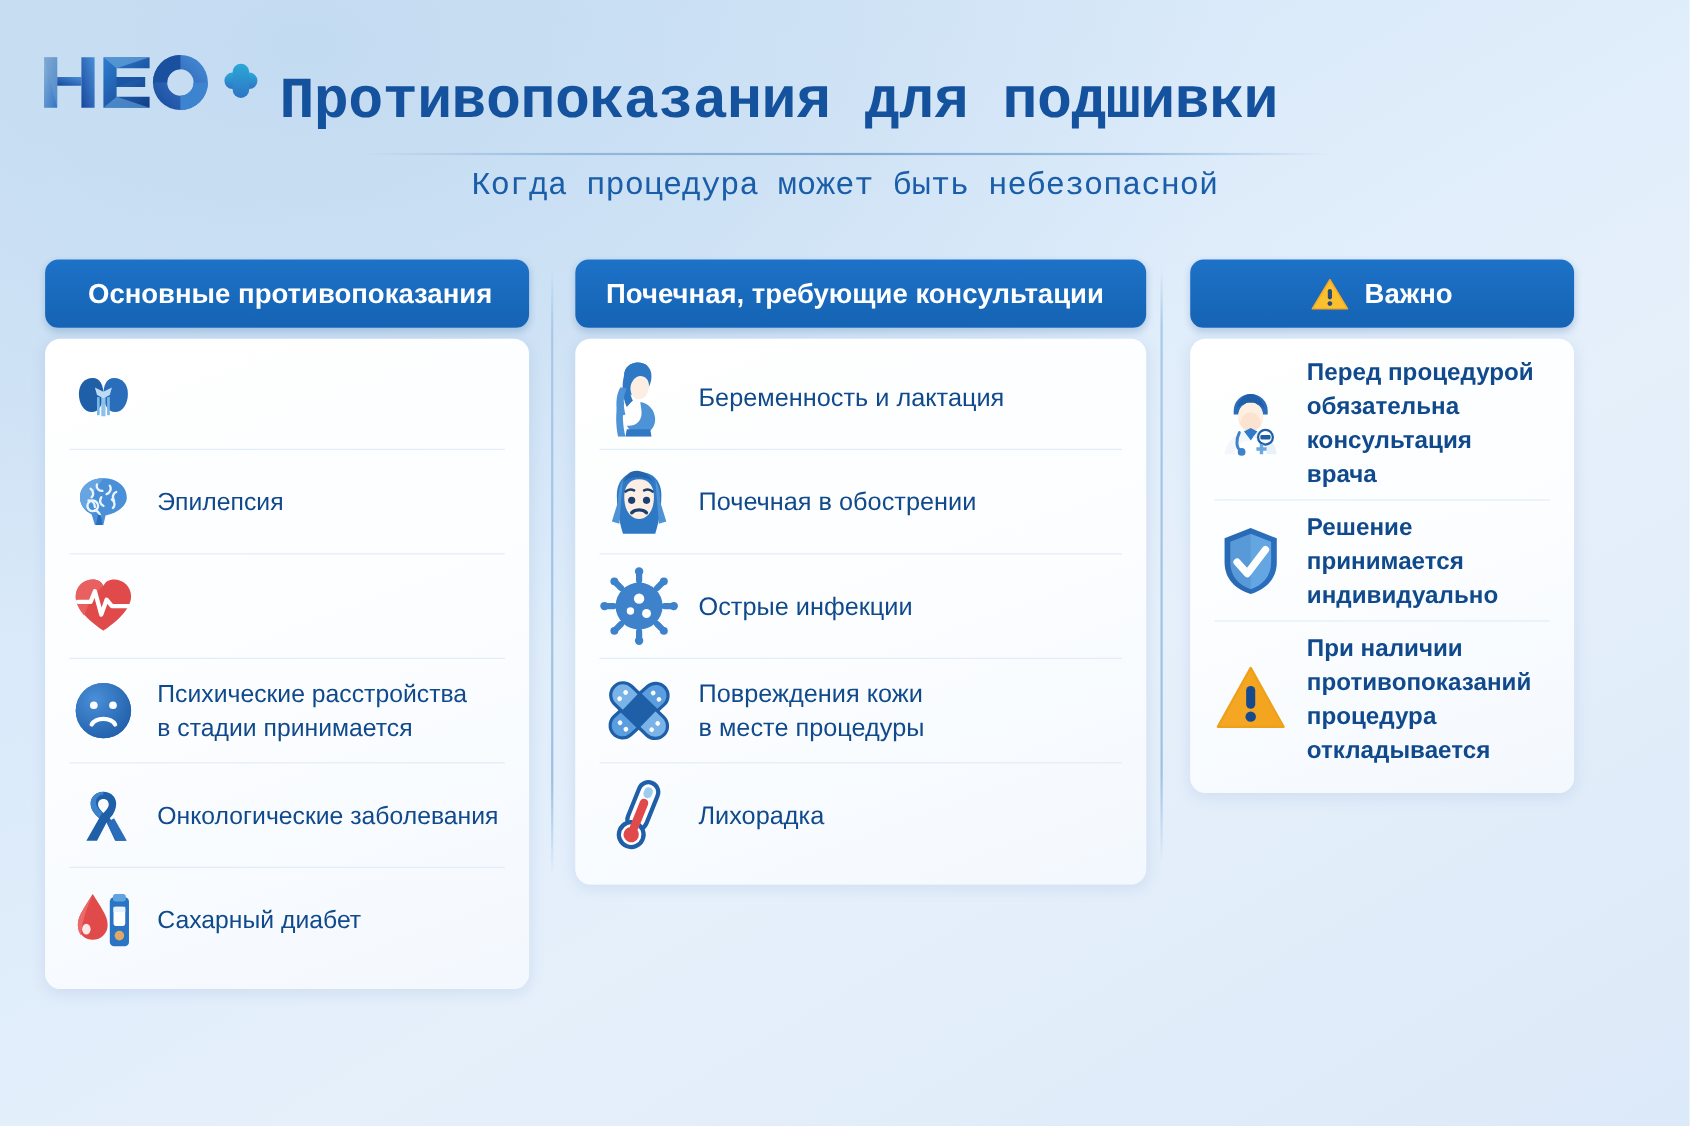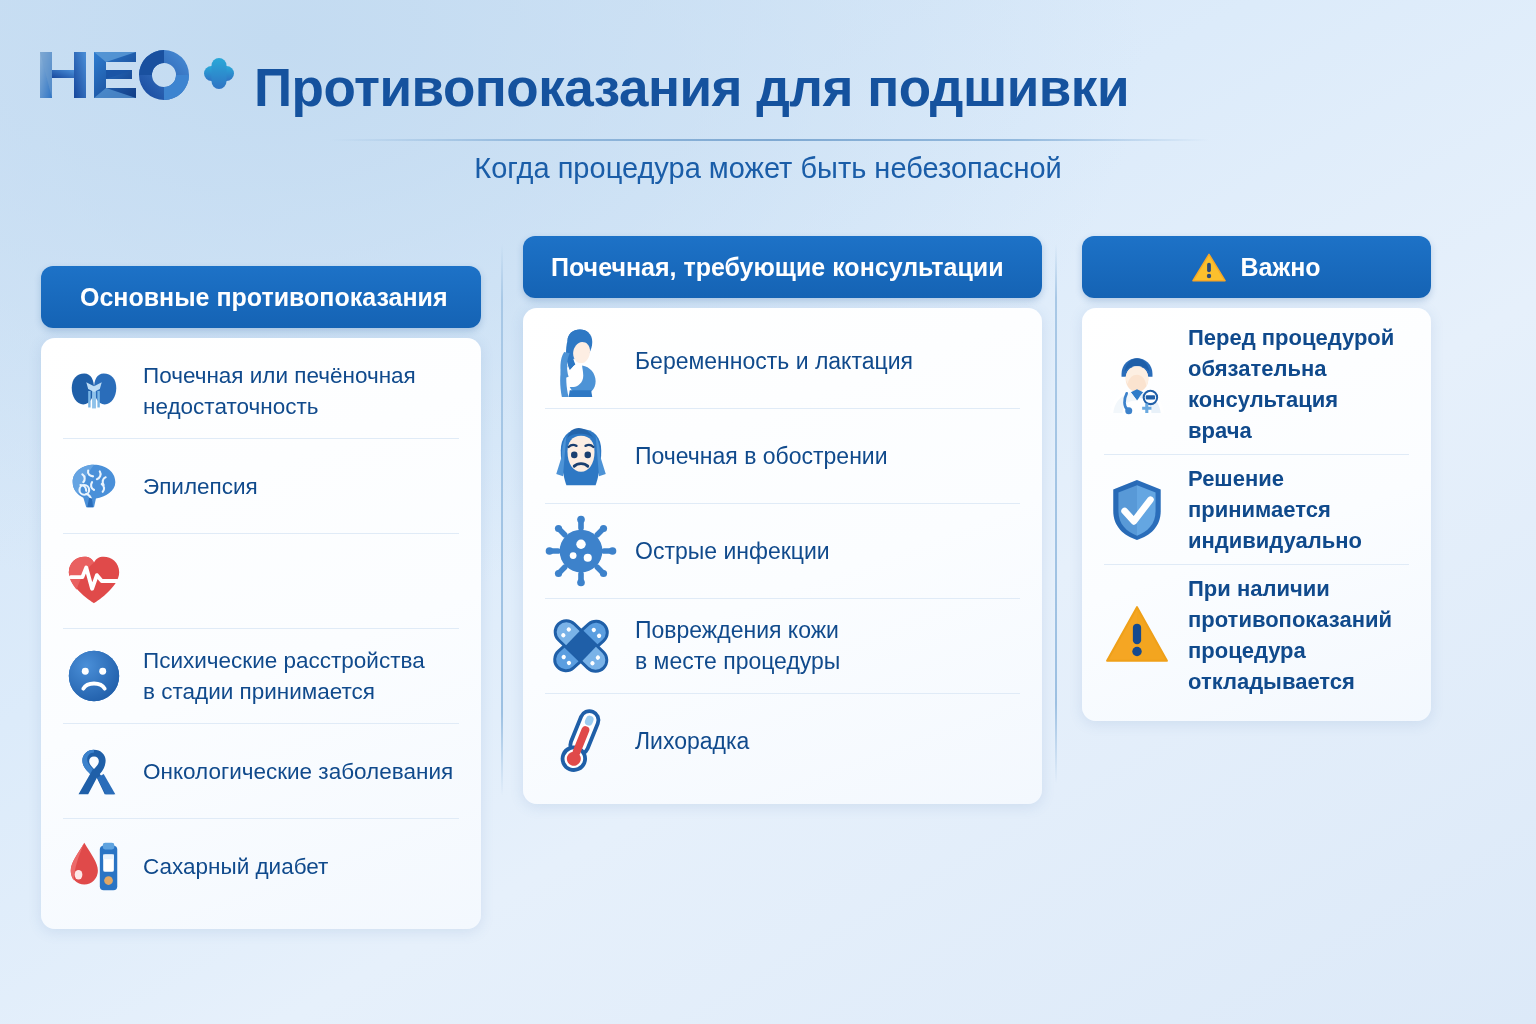--- a/index.html
+++ b/index.html
@@ -10,21 +10,21 @@
     font-family: "Liberation Sans", "DejaVu Sans", sans-serif;
     background:
       radial-gradient(ellipse 1400px 900px at 18% 4%, #c3dbf1 0%, rgba(195,219,241,0) 62%),
       linear-gradient(150deg, #cfe2f5 0%, #dcebfa 38%, #e6f0fb 62%, #dce9f8 100%);
     overflow: hidden;
     position: relative;
   }
 
   
   .header {
-    position: absolute; left: 0; top: 0; width: 1500px; height: 205px;
+    position: absolute; left: 0; top: 0; width: 1500px; height: 205px; font-family: Liberation Mono, monospace;
   }
   .brand-row {
     position: absolute; left: 36px; top: 44px;
     display: flex; align-items: baseline; gap: 18px;
   }
   .logo { width: 200px; height: 62px; display:block; }
   .page-title {
     font-size: 53px; font-weight: 700; color: #15529e;
     letter-spacing: -0.5px; white-space: nowrap;
     line-height: 62px;
@@ -48,21 +48,21 @@
   .col3 { left: 1082px; width: 349px; }
 
   .col-header {
     height: 62px; border-radius: 12px;
     background: linear-gradient(180deg, #1d72c7 0%, #1563b4 100%);
     box-shadow: 0 3px 7px rgba(25,80,150,0.22);
     display: flex; align-items: center;
     color: #ffffff; font-size: 25px; font-weight: 600;
     position: relative; z-index: 3;
   }
-  .col1 .col-header { padding-left: 39px; margin-top: 30px; }
+  .col1 .col-header { padding-left: 39px; }
   .col2 .col-header { padding-left: 28px; }
   .col3 .col-header { justify-content: center; gap: 14px; }
 
   .warn-tri { width: 34px; height: 31px; display: block; flex: none; }
 
   .card {
     margin-top: 10px;
     background: linear-gradient(160deg, #ffffff 0%, #fbfdff 55%, #f3f8fe 100%);
     border-radius: 14px;
     box-shadow: 0 3px 14px rgba(60,110,170,0.13);
@@ -158,22 +158,20 @@
 
       <div class="item">
         <svg class="ico" viewBox="0 0 64 64">
           <path d="M22 14c7 0 10 7 10 15 0 9-4 17-11 17S9 38 9 29 14 14 22 14z" fill="#1f5fa8"></path>
           <path d="M42 14c-7 0-10 7-10 15 0 9 4 17 11 17s12-8 12-17-5-15-13-15z" fill="#2a6dba"></path>
           <path d="M30 28h4v22h-4z" fill="#8fc2ea"></path>
           <path d="M32 27l-8-4 2 7 6 3 6-3 2-7z" fill="#bcdcf5"></path>
           <rect x="26" y="32" width="2.5" height="17" fill="#7ab6e6"></rect>
           <rect x="35.5" y="32" width="2.5" height="17" fill="#7ab6e6"></rect>
         </svg>
-        <div class="item-label">Почечная или печёночная
-недостаточность</div>
       </div>
 
       <div class="item">
         <svg class="ico" viewBox="0 0 64 64">
           <path d="M32 10c-12 0-22 7-22 18 0 8 5 13 11 16l3 10h8l2-9c10-2 20-8 20-17 0-11-10-18-22-18z" fill="#4a90d9"></path>
           <path d="M32 10c-12 0-22 7-22 18 0 5 2 9 6 12 4-14 10-22 16-30z" fill="#66a4e2"></path>
           <g stroke="#eaf4fd" stroke-width="2.2" fill="none" stroke-linecap="round">
             <path d="M20 20c3 2 3 6 1 8M26 16c-1 4 2 6 5 6M38 17c2 3 0 7-3 8M44 23c-3 1-4 5-2 8M18 31c4 0 6 3 6 6M30 28c-2 3-1 7 2 8M40 30c3 2 3 6 1 8M24 40c3 1 5 4 5 7"></path>
           </g>
           <circle cx="22" cy="36" r="5" fill="none" stroke="#eaf4fd" stroke-width="2.2"></circle>

